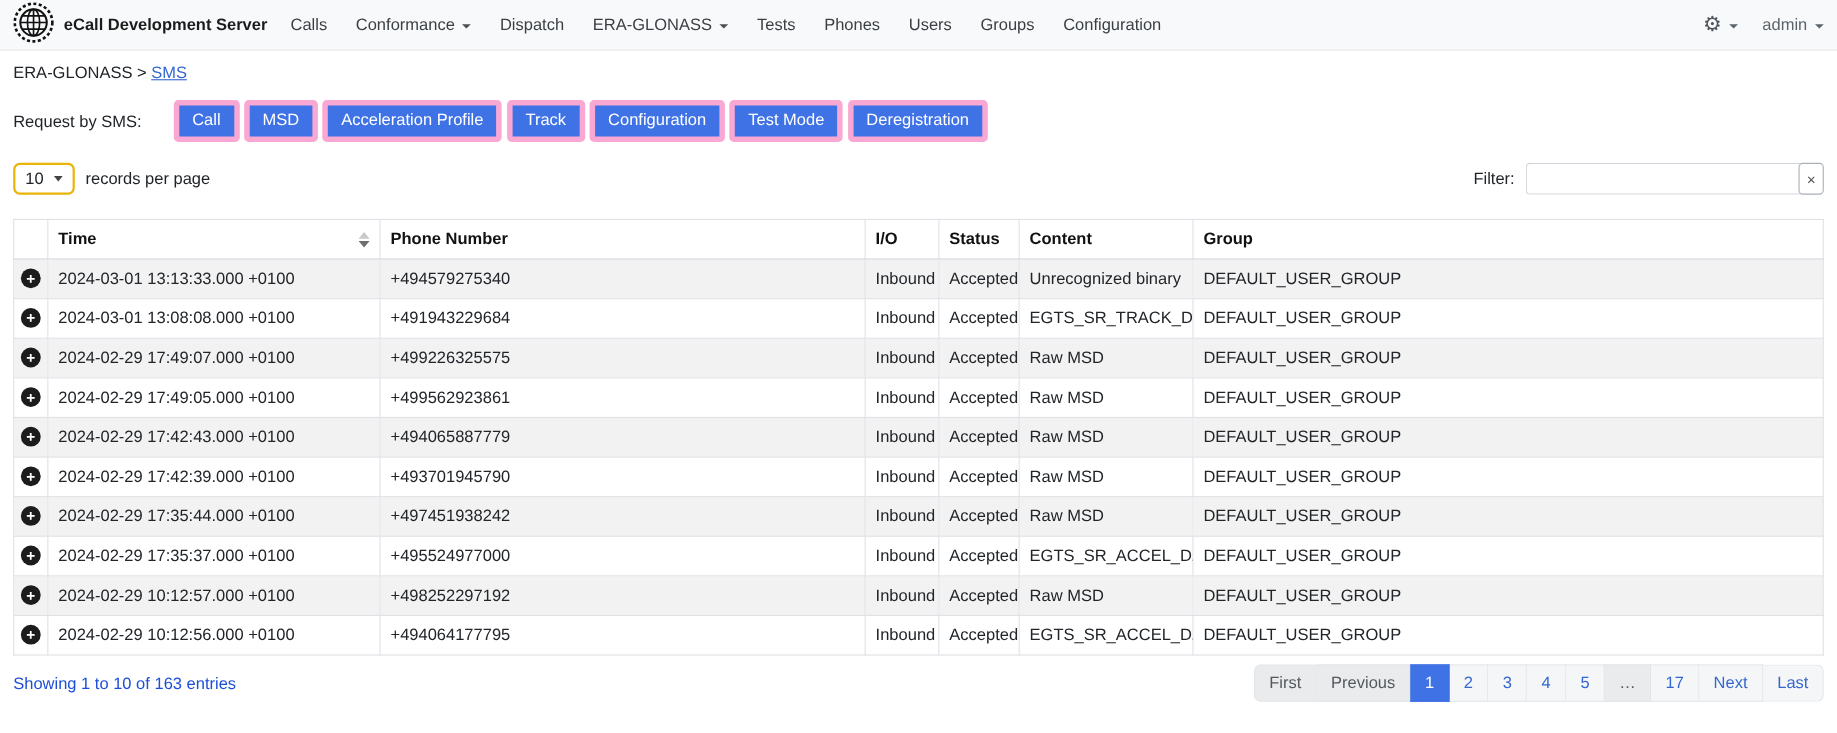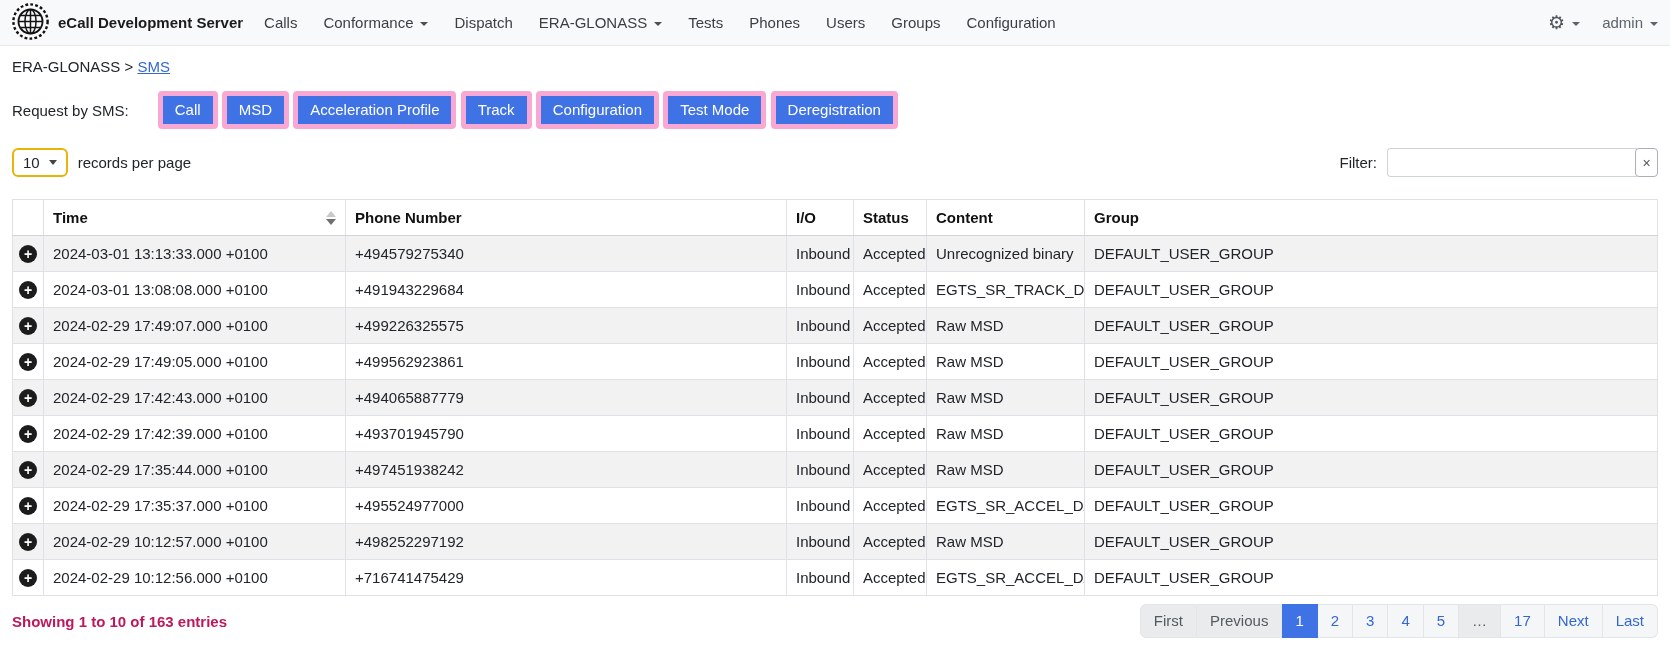--- a/index.html
+++ b/index.html
@@ -41,21 +41,21 @@
   thead th { font-weight:700; color:#111; border-bottom:1px solid #cfd4d9; position:relative; }
   tbody tr:nth-child(odd) td { background:#f2f2f2; }
   .sort-icons { position:absolute; right:9px; top:50%; transform:translateY(-50%); display:flex; flex-direction:column; gap:2px; }
   .sort-up { width:0; height:0; border-left:5px solid transparent; border-right:5px solid transparent; border-bottom:6px solid #c9c9c9; }
   .sort-down { width:0; height:0; border-left:5px solid transparent; border-right:5px solid transparent; border-top:6px solid #6f6f6f; }
   td.expand-cell { text-align:center; padding:7px 4px; }
   .expand-btn { width:18px; height:18px; border-radius:50%; background:#1c1c1c; color:#fff; display:inline-flex; align-items:center; justify-content:center; font-size:14px; font-weight:700; line-height:1; cursor:pointer; border:none; font-family:inherit; }
 
   
   .footer { display:flex; align-items:flex-start; margin-top:8px; }
-  .summary { padding-top:9px; color:#be185d;font-weight:bold; }
+  .summary { padding-top:9px; color:#1d4ed8; }
   .pagination { margin-left:auto; display:flex; }
   .page-btn { border:1px solid #e3e6e9; border-left:none; padding:7px 13px 8px; font-size:15px; font-family:inherit; cursor:pointer; background:#f5f6f7; color:#3467cf; }
   .page-btn:first-child { border-left:1px solid #e3e6e9; border-radius:6px 0 0 6px; }
   .page-btn:last-child { border-radius:0 6px 6px 0; }
   .page-btn.disabled { background:#e9ebed; color:#54595e; cursor:default; }
   .page-btn.active { background:#3f72e5; border-color:#3f72e5; color:#fff; }
 </style>
 </head>
 <body>
 
@@ -215,21 +215,21 @@
           <td>2024-02-29 10:12:57.000 +0100</td>
           <td>+498252297192</td>
           <td>Inbound</td>
           <td>Accepted</td>
           <td>Raw MSD</td>
           <td>DEFAULT_USER_GROUP</td>
         </tr>
         <tr>
           <td class="expand-cell"><button class="expand-btn">+</button></td>
           <td>2024-02-29 10:12:56.000 +0100</td>
-          <td>+716741475429</td>
+          <td>+494064177795</td>
           <td>Inbound</td>
           <td>Accepted</td>
           <td>EGTS_SR_ACCEL_DATA</td>
           <td>DEFAULT_USER_GROUP</td>
         </tr>
       </tbody>
   </table>
 
   <div class="footer">
     <span class="summary">Showing 1 to 10 of 163 entries</span>

